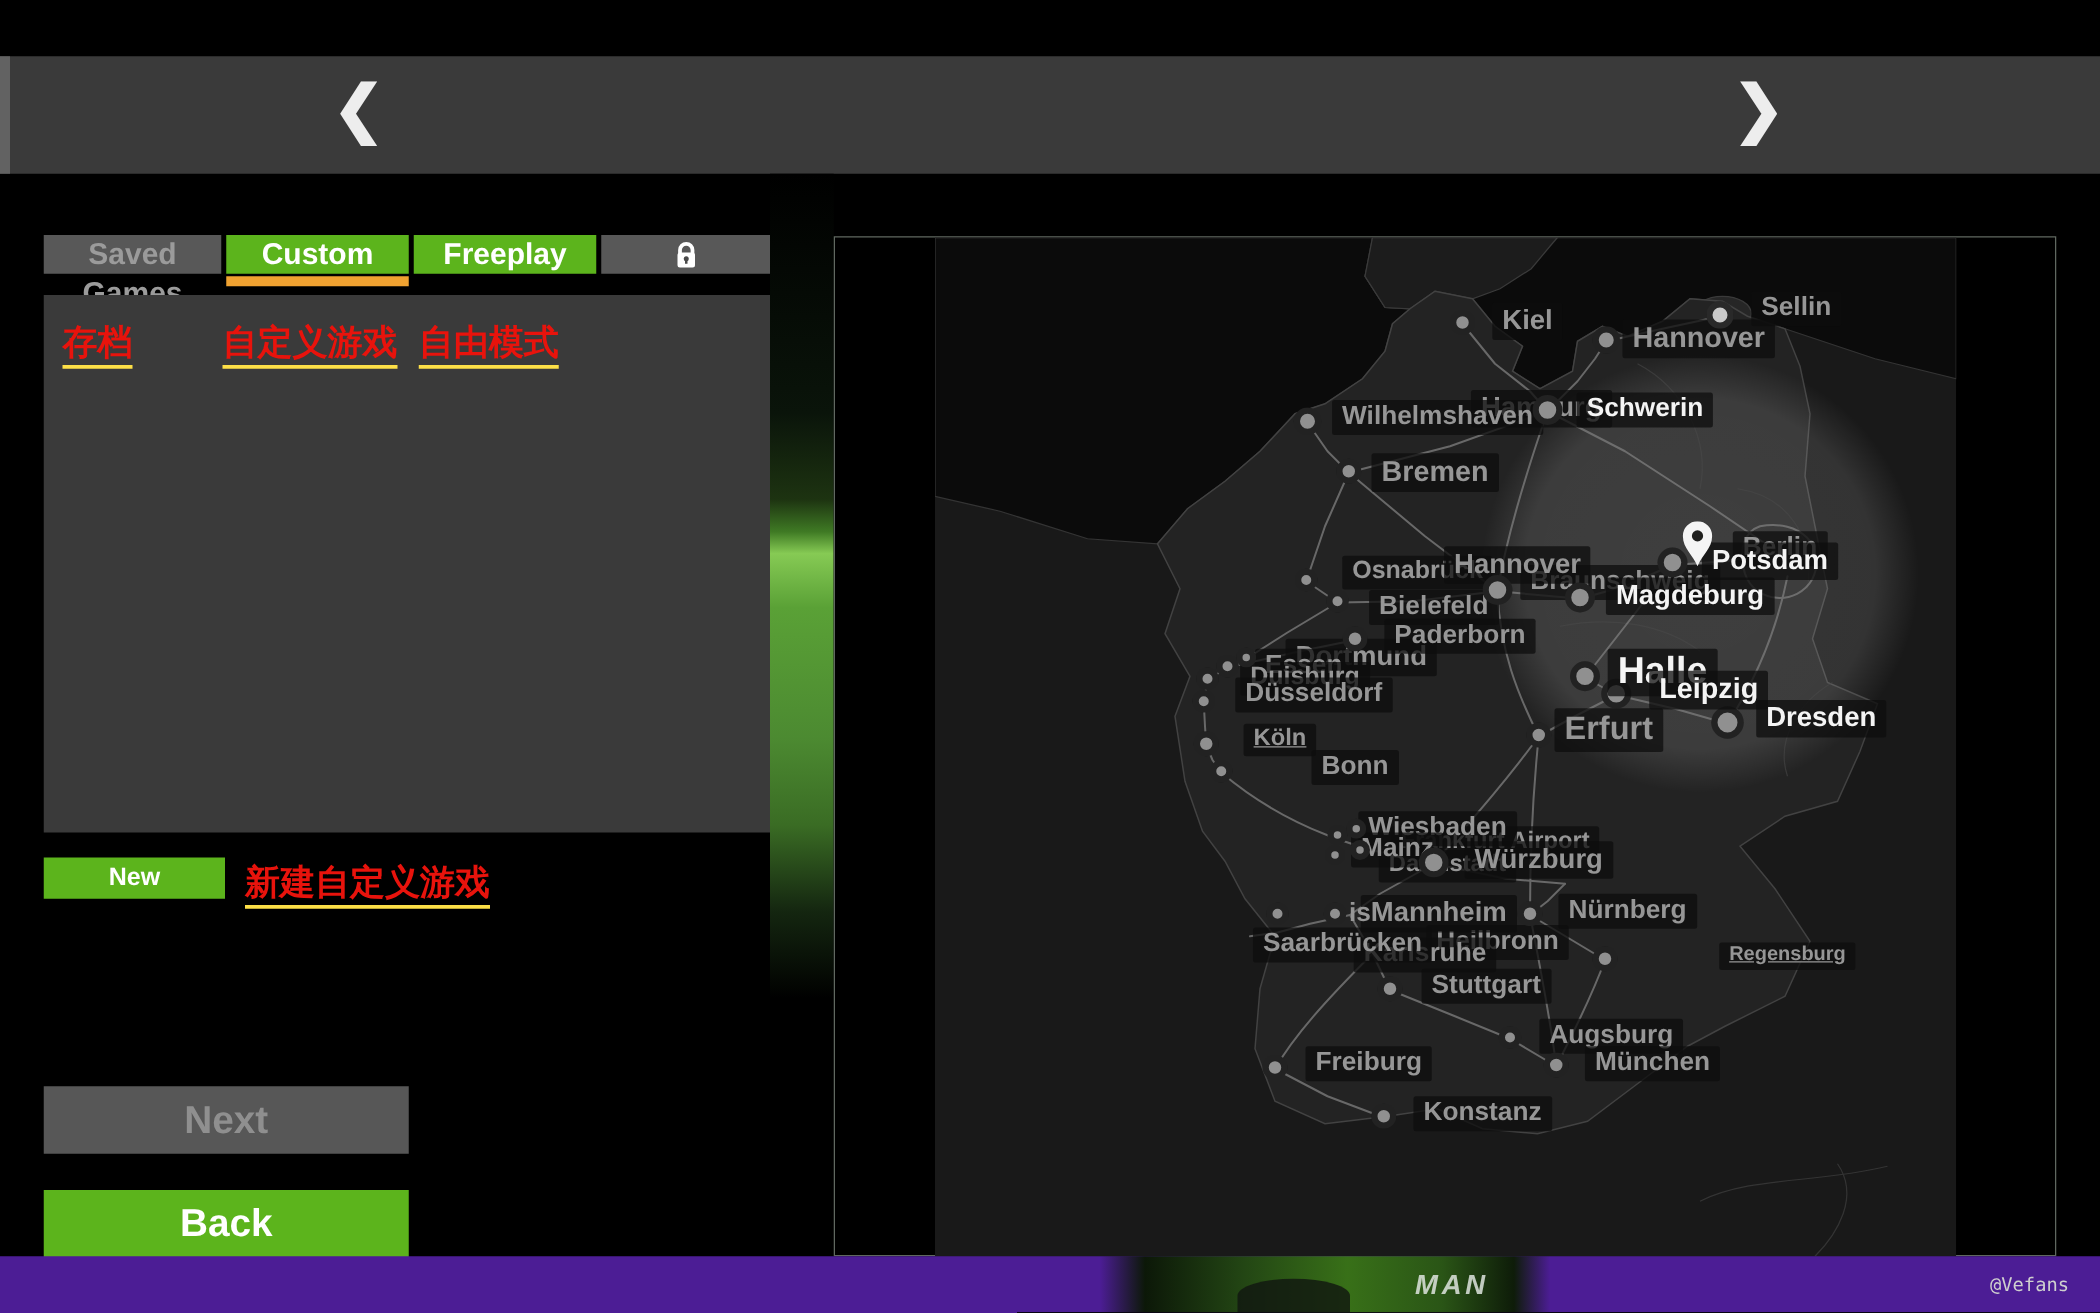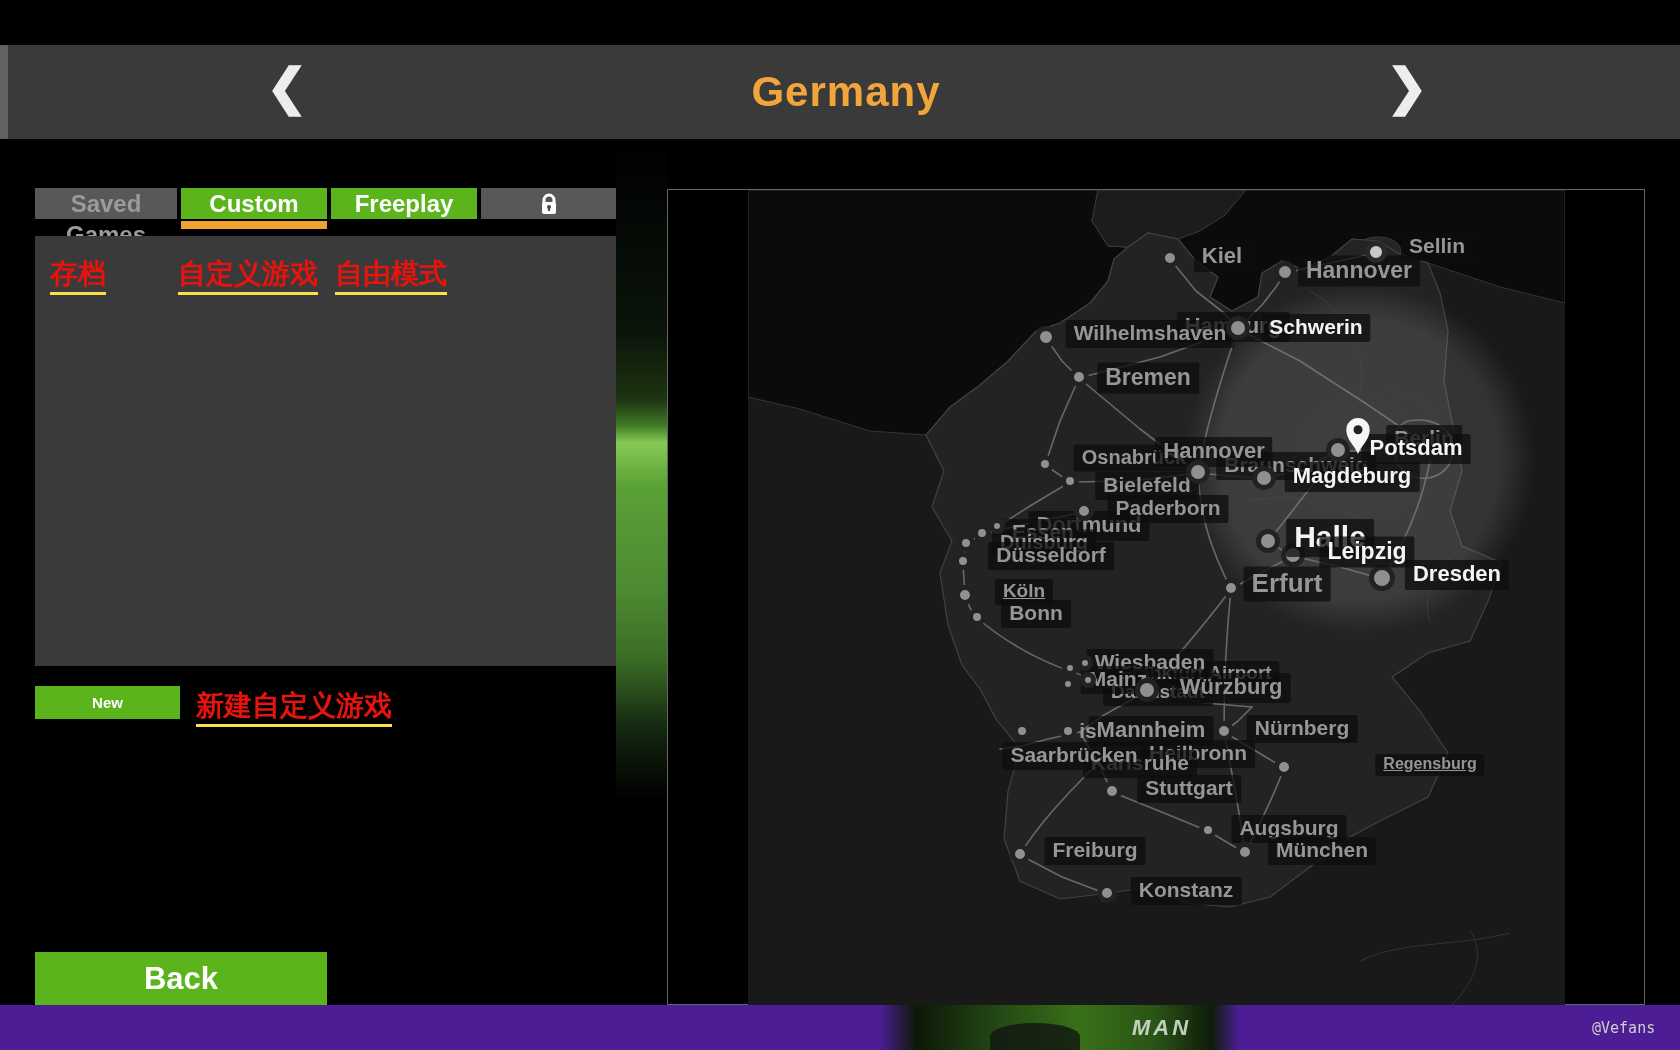--- a/index.html
+++ b/index.html
@@ -20,21 +20,21 @@
   .tab.green{background:#5cb41c;color:#fff;}
   .tab-underline{position:absolute;left:181px;top:221px;width:146px;height:8px;background:#f0a231;}
   .lock-svg{display:block;margin:5px auto 0;}
   
   .panel{position:absolute;left:35px;top:236px;width:581px;height:430px;background:#3a3a3a;}
   .cn{position:absolute;color:#e8130c;font-weight:bold;font-size:28px;line-height:30px;
       padding-bottom:3px;border-bottom:3px solid #fde047;white-space:nowrap;
       font-family:"Liberation Sans",sans-serif;}
   .btn{position:absolute;text-align:center;font-weight:bold;cursor:pointer;}
   .btn-new{left:35px;top:686px;width:145px;height:33px;line-height:33px;background:#5cb41c;
-           color:#fff;font-size:15px;}
+           color:#fff;font-size:20px;}
   .btn-next{left:35px;top:869px;width:292px;height:54px;line-height:54px;background:#575757;
             color:#8f8f8f;font-size:31px;}
   .btn-back{left:35px;top:952px;width:292px;height:54px;line-height:54px;background:#5cb41c;
             color:#fff;font-size:31px;}
   
   .bus-sliver{position:absolute;left:616px;top:139px;width:51px;height:868px;
     background:linear-gradient(180deg,#000 0%,#0a140a 22%,#1d3311 30%,#3f7a24 33%,
       #86ca54 35%,#5aa136 40%,#4c8a31 52%,#3a6c24 60%,#142610 68%,#000 76%);}
   
   .map-panel{position:absolute;left:667px;top:189px;width:976px;height:814px;
@@ -68,21 +68,20 @@
 
 <div id="stage">
 
   <div class="top-strip"></div>
 
   <div class="header"></div>
   <div class="edge-notch"></div>
   <div class="chev left">
     <span>❮</span>
   </div>
-  <div class="title">Germany</div>
   <div class="chev right">
     <span>❯</span>
   </div>
 
   <div class="tab gray" style="left:35px;width:142px;">Saved Games</div>
   <div class="tab green" style="left:181px;width:146px;">Custom</div>
   <div class="tab green" style="left:331px;width:146px;">Freeplay</div>
   <div class="tab gray" style="left:481px;width:136px;">
     <svg class="lock-svg" width="22" height="22" viewBox="0 0 22 22">
       <path d="M6,10 V7 a5,5 0 0 1 10,0 v3" fill="none" stroke="#fff" stroke-width="3"></path>
@@ -94,20 +93,21 @@
   <div class="tab-underline"></div>
 
   <div class="panel"></div>
   <span class="cn" style="left:50px;top:259px;">存档</span>
   <span class="cn" style="left:178px;top:259px;">自定义游戏</span>
   <span class="cn" style="left:335px;top:259px;">自由模式</span>
 
   <div class="btn btn-new">New</div>
   <span class="cn" style="left:196px;top:691px;">新建自定义游戏</span>
 
+  <div class="btn btn-next">Next</div>
   <div class="btn btn-back">Back</div>
 
   <div class="bus-sliver"></div>
 
   <div class="map-panel"></div>
   <svg id="map-surface" viewBox="748 189 817 815" width="817" height="815">
     <defs>
       <radialGradient id="hl">
         <stop offset="0%" stop-color="#ffffff" stop-opacity="0.125"></stop>
         <stop offset="80%" stop-color="#ffffff" stop-opacity="0.115"></stop>
@@ -193,21 +193,21 @@
       <div class="chip" style="left: 1150px; top: 334px; font-size: 21px;">Wilhelmshaven</div>
       <div class="chip" style="left: 1148px; top: 378px; font-size: 23px;">Bremen</div>
       <div class="chip" style="left: 1134px; top: 458px; font-size: 20px;">Osnabrück</div>
       <div class="chip" style="left: 1214px; top: 452px; font-size: 22px;">Hannover</div>
       <div class="chip" style="left: 1147px; top: 486px; font-size: 21px;">Bielefeld</div>
       <div class="chip" style="left: 1168px; top: 509px; font-size: 21px;">Paderborn</div>
       <div class="chip" style="left: 1043px; top: 533px; font-size: 21px;">Essen</div>
       <div class="chip" style="left: 1044px; top: 543px; font-size: 20px;">Duisburg</div>
       <div class="chip" style="left: 1051px; top: 556px; font-size: 21px;">Düsseldorf</div>
       <div class="chip" style="left: 1024px; top: 592px; font-size: 19px; text-decoration: underline;">Köln</div>
-      <div class="chip" style="left: 1036px; top: 614px; font-size: 21px;">Bonn</div>
+      <div class="chip" style="left: 1084px; top: 614px; font-size: 21px;">Bonn</div>
       <div class="chip" style="left: 1287px; top: 584px; font-size: 26px;">Erfurt</div>
       <div class="chip" style="left: 1150px; top: 663px; font-size: 21px;">Wiesbaden</div>
       <div class="chip" style="left: 1118px; top: 680px; font-size: 21px;">Mainz</div>
       <div class="chip" style="left: 1231px; top: 688px; font-size: 22px;">Würzburg</div>
       <div class="chip" style="left: 1151px; top: 731px; font-size: 22px;">Mannheim</div>
       <div class="chip" style="left: 1074px; top: 756px; font-size: 21px;">Saarbrücken</div>
       <div class="chip" style="left: 1302px; top: 729px; font-size: 21px;">Nürnberg</div>
       <div class="chip" style="left: 1430px; top: 765px; font-size: 16px; text-decoration: underline;">Regensburg</div>
       <div class="chip" style="left: 1189px; top: 789px; font-size: 21px;">Stuttgart</div>
       <div class="chip" style="left: 1289px; top: 829px; font-size: 21px;">Augsburg</div>

